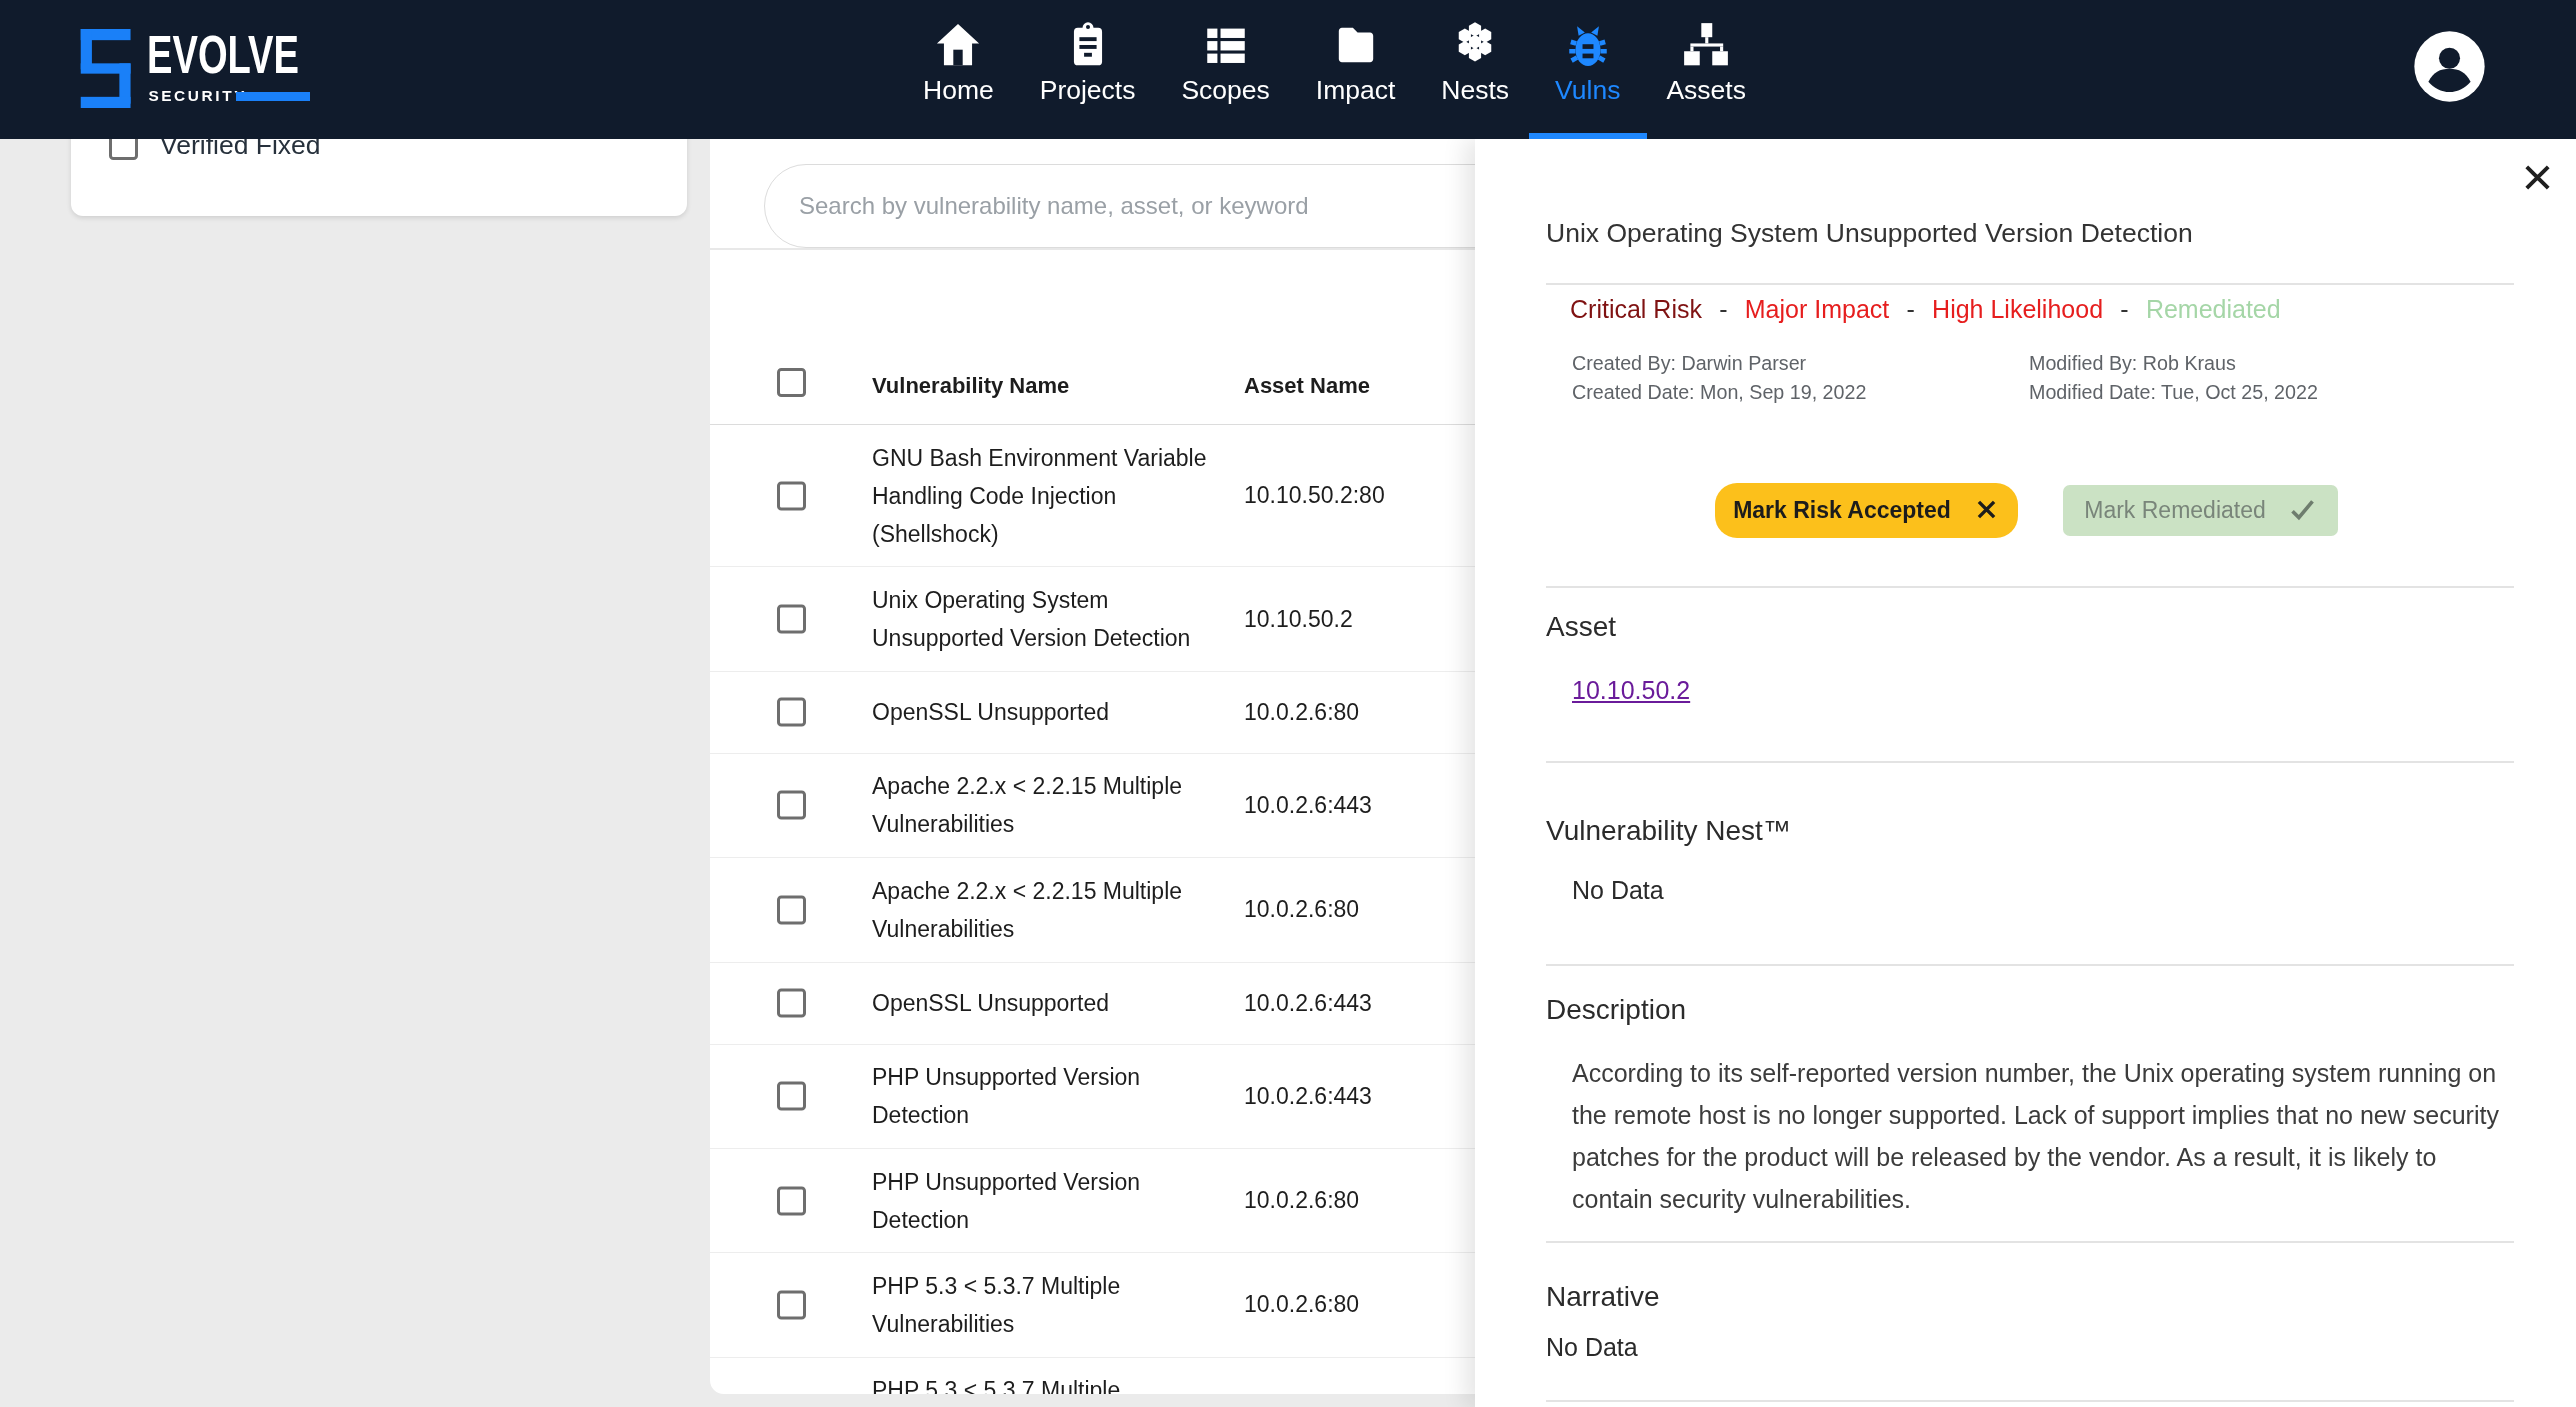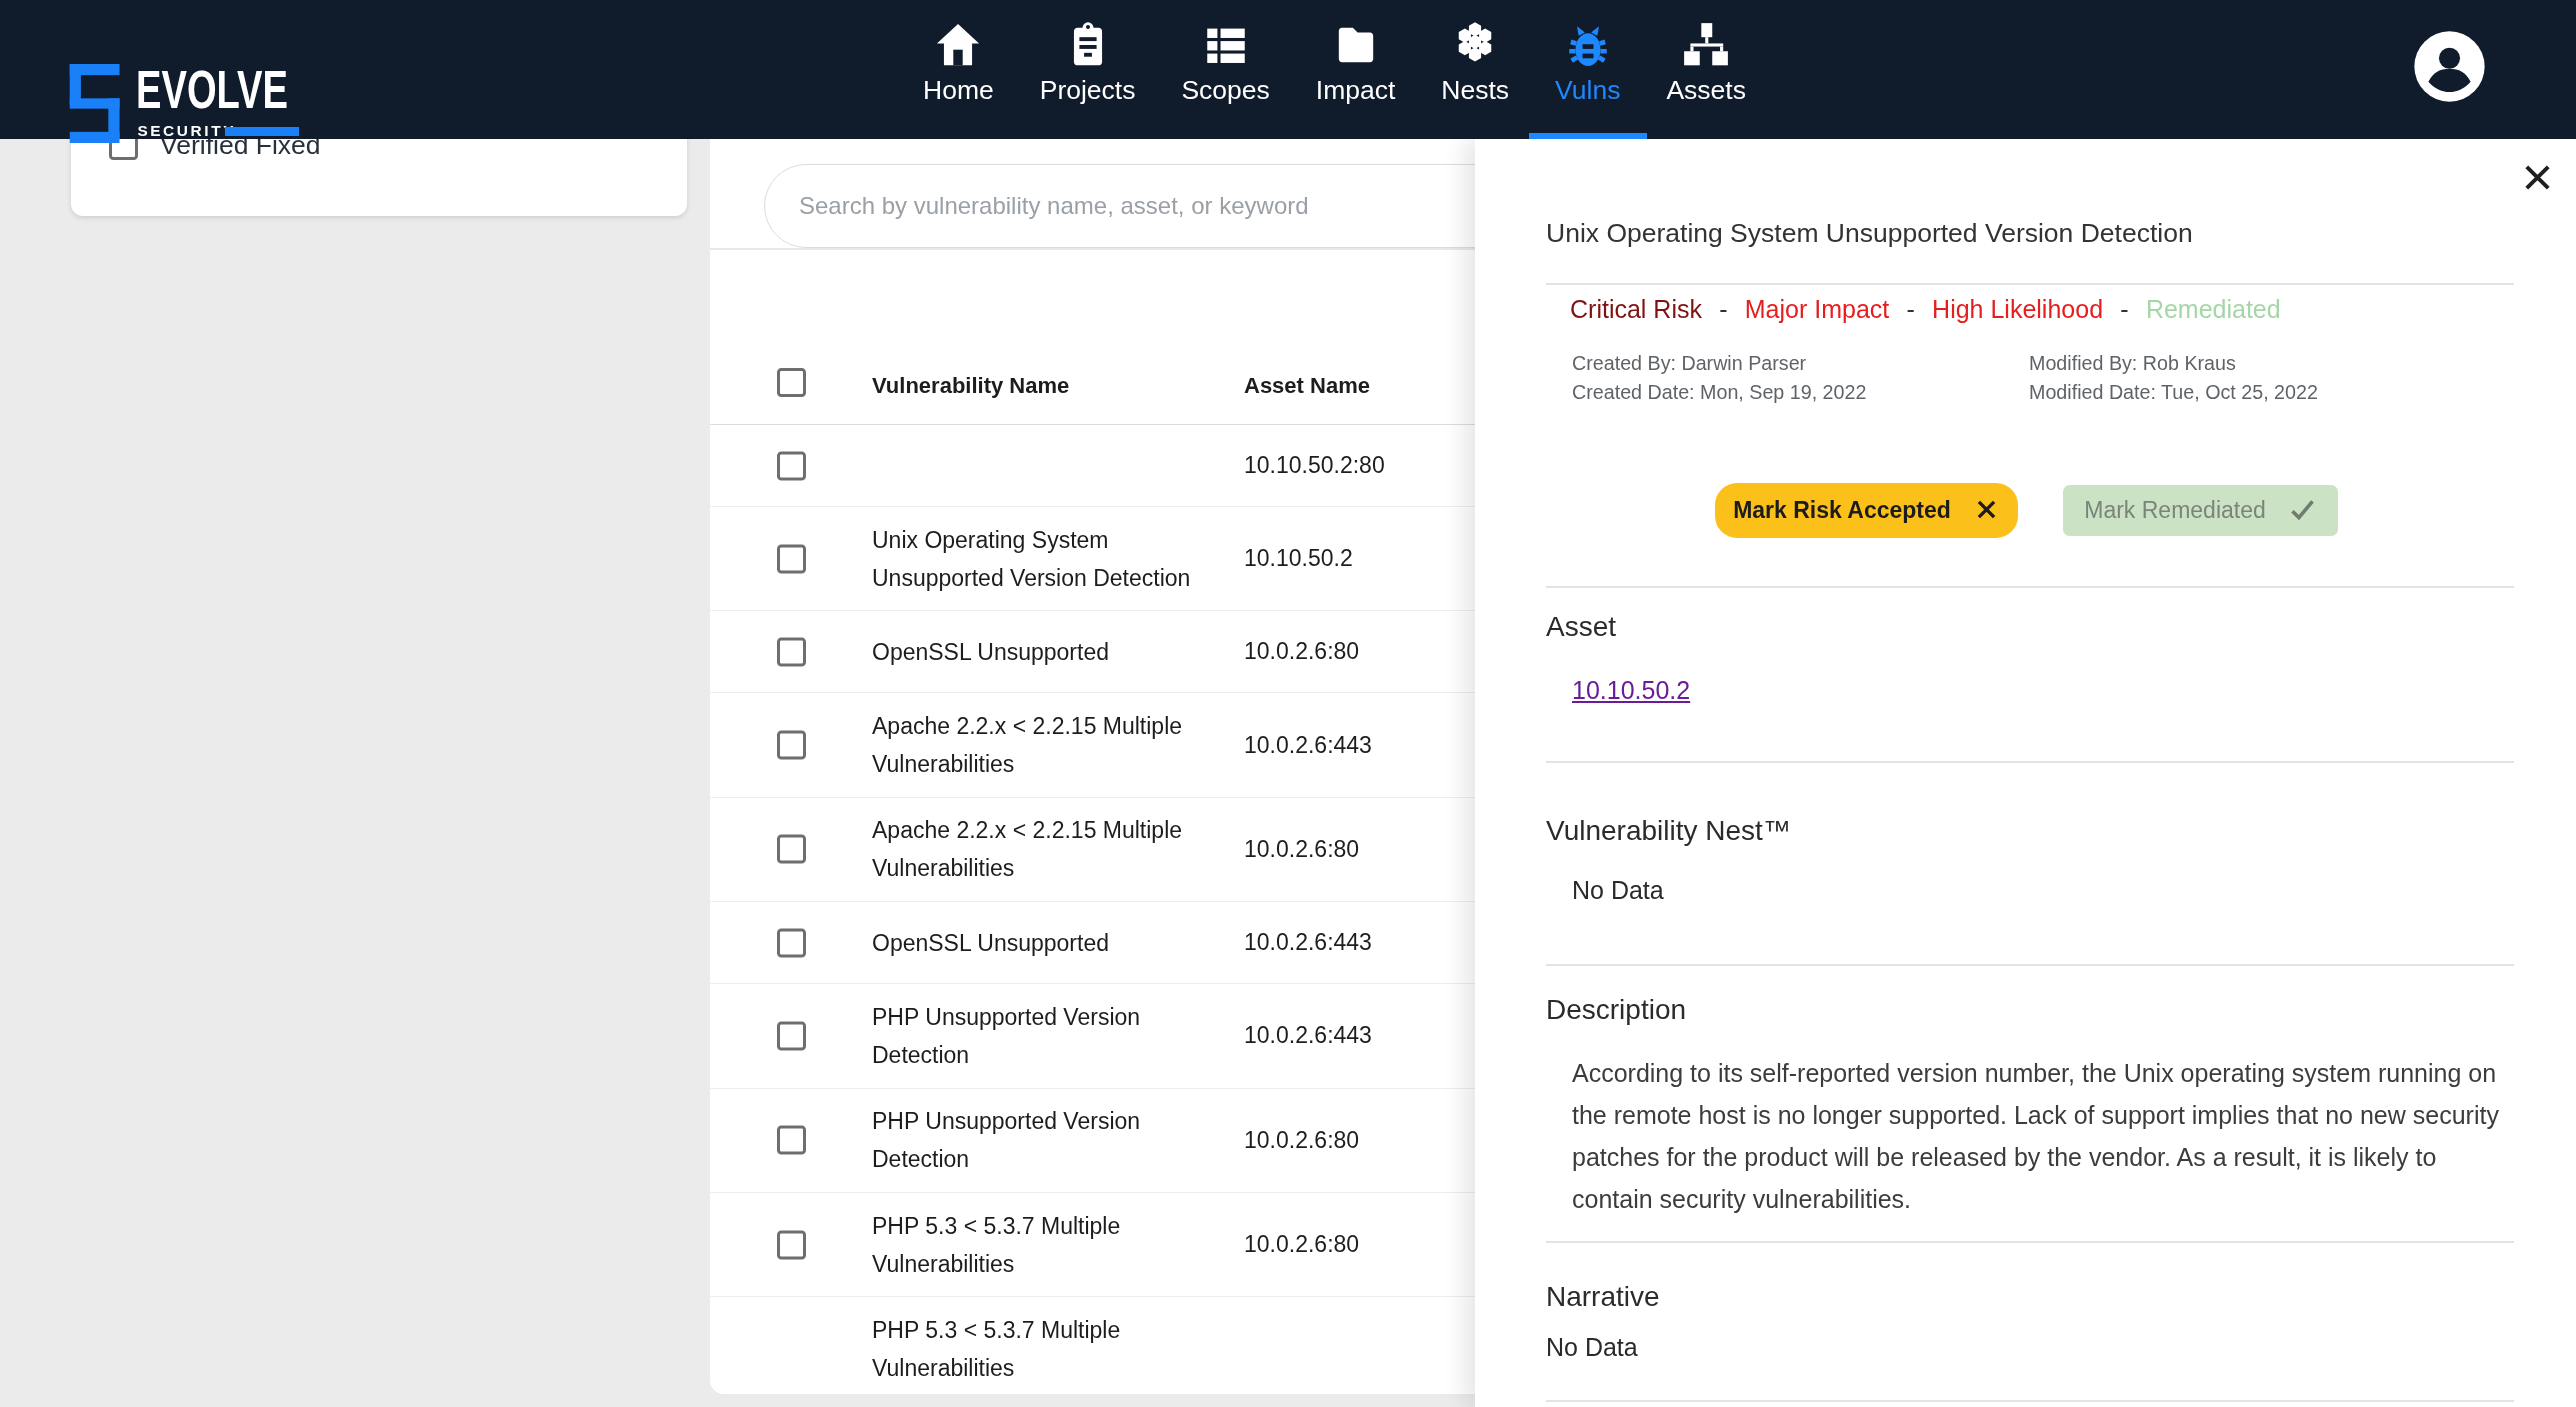--- a/index.html
+++ b/index.html
@@ -1,21 +1,21 @@
 <!DOCTYPE html>
 <html style="font-size:13.7px"><head>
 <meta charset="utf-8">
 <style>
   html,body{margin:0;padding:0;}
   .page{position:relative;width:2576px;height:1408px;overflow:hidden;background:#ebebeb;
         font-family:"Liberation Sans",sans-serif;color:#212121;}
 
   
   .navbar{position:absolute;left:0;top:0;width:2576px;height:139px;background:#101b2c;z-index:30;}
-  .logo{position:absolute;left:69px;top:29px;height:82px;display:flex;margin-top:35px;}
+  .logo{position:absolute;left:80px;top:29px;height:82px;display:flex;}
   .logo-glyph{width:53px;height:79px;}
   .brand-text{margin-left:13.7px;position:relative;width:222px;}
   .brand-title{position:absolute;left:0;top:-5.1px;color:#fff;font-size:53px;font-weight:700;
                letter-spacing:0;transform:scaleX(.72);transform-origin:left;white-space:nowrap;}
   .brand-sub{position:absolute;left:1.7px;top:58px;color:#fff;font-size:15.4px;font-weight:700;letter-spacing:2.6px;}
   .brand-bar{position:absolute;left:89px;top:63px;width:74px;height:9.4px;background:#1a80f8;}
   .nav-items{position:absolute;left:900px;top:0;height:139px;display:flex;}
   .nav-item{position:relative;height:139px;padding:0 23px;display:flex;flex-direction:column;
             align-items:center;justify-content:flex-start;cursor:pointer;}
   .nicon{margin-top:19px;height:51px;display:flex;align-items:center;}
@@ -95,20 +95,21 @@
     <input class="search-input" type="text" placeholder="Search by vulnerability name, asset, or keyword" style="">
     <div class="search-divider"></div>
     <div class="thead">
       <span class="cbx"></span>
       <span class="th1">Vulnerability Name</span>
       <span class="th2">Asset Name</span>
     </div>
     <div class="tbody">
         <div class="trow">
           <span class="cbx"></span>
+          <div class="tname">GNU Bash Environment Variable Handling Code Injection (Shellshock)</div>
           <div class="tasset">10.10.50.2:80</div>
         </div>
         <div class="trow">
           <span class="cbx"></span>
           <div class="tname">Unix Operating System Unsupported Version Detection</div>
           <div class="tasset">10.10.50.2</div>
         </div>
         <div class="trow">
           <span class="cbx"></span>
           <div class="tname">OpenSSL Unsupported</div>

